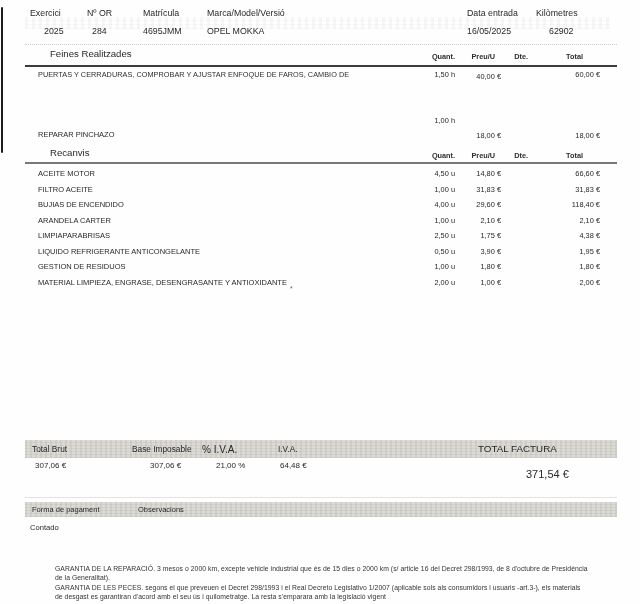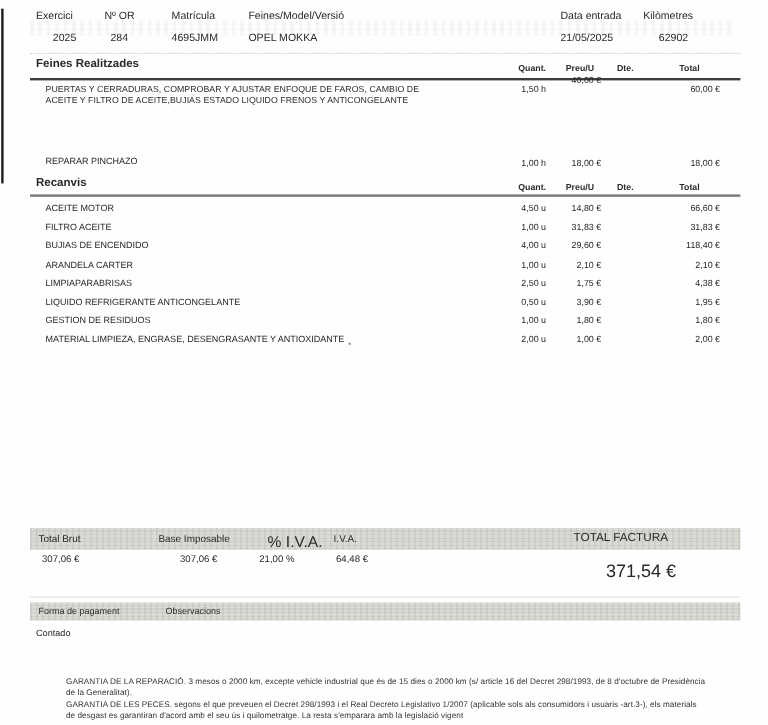--- a/index.html
+++ b/index.html
@@ -5,21 +5,21 @@
   html,body{margin:0;padding:0;background:#ffffff;}
   .page{
     position:relative;width:640px;height:604px;overflow:hidden;
     background:#fefefe;color:#282828;
     font-family:"Liberation Sans","DejaVu Sans",sans-serif;
     -webkit-font-smoothing:antialiased;
   }
   .abs{position:absolute;white-space:nowrap;}
   .b{font-weight:normal;}
   .f9{font-size:8.8px;}
-  .title{font-size:9.6px;font-weight:bold;}
+  .title{font-size:9.6px;font-weight:normal;margin-left:20px;}
   .colhead{position:absolute;white-space:nowrap;font-size:7.3px;font-weight:bold;color:#2c2c2c;}
   .small{font-size:7.4px;}
   .desc-line{font-size:7.3px;line-height:9.15px;white-space:nowrap;letter-spacing:.04px;color:#2e2e2e;}
   .rule{position:absolute;left:25px;width:592px;background:#3c3c3c;height:1.8px;}
   .rule-gray{position:absolute;left:25px;width:592px;background:#787874;height:2px;}
   .faint-dotted{position:absolute;left:25px;width:592px;height:0;border-top:1px dotted rgba(60,60,55,.25);}
   .faint-line{position:absolute;left:25px;width:592px;height:1px;background:rgba(60,60,55,.14);}
   .graybar{
     position:absolute;left:25px;width:592px;background:#dbdad5;
     background-image:
@@ -44,55 +44,54 @@
 
 <div class="page">
 
   <div class="scanline"></div>
   <div class="noiseband"></div>
 
   <div>
     <span class="abs f9 b" style="left:30px;top:8px">Exercici</span>
     <span class="abs f9 b" style="left:87px;top:8px">Nº OR</span>
     <span class="abs f9 b" style="left:143px;top:8px">Matrícula</span>
-    <span class="abs f9 b" style="left:207px;top:8px">Feines/Model/Versió</span>
+    <span class="abs f9 b" style="left:207px;top:8px">Marca/Model/Versió</span>
     <span class="abs f9 b" style="left:467px;top:8px">Data entrada</span>
     <span class="abs f9 b" style="left:536px;top:8px">Kilòmetres</span>
 
     <span class="abs f9" style="left:44px;top:26px">2025</span>
     <span class="abs f9" style="left:92px;top:26px">284</span>
     <span class="abs f9" style="left:143px;top:26px">4695JMM</span>
     <span class="abs f9" style="left:207px;top:26px">OPEL MOKKA</span>
-    <span class="abs f9" style="left:467px;top:26px">21/05/2025</span>
+    <span class="abs f9" style="left:467px;top:26px">16/05/2025</span>
     <span class="abs f9" style="left:549px;top:26px">62902</span>
   </div>
 
   <div class="faint-dotted" style="top:44px"></div>
 
   <div>
     <span class="abs title" style="left:30px;top:48px">Feines Realitzades</span>
     <span class="colhead hq" style="top:52px">Quant.</span>
     <span class="colhead hp" style="top:52px">Preu/U</span>
     <span class="colhead hd" style="top:52px">Dte.</span>
     <span class="colhead ht" style="top:52px">Total</span>
     <div class="rule" style="top:65px"></div>
 
     <div>
       <div class="abs" style="left:38px;top:70px">
         <div class="desc-line">PUERTAS Y CERRADURAS, COMPROBAR Y AJUSTAR ENFOQUE DE FAROS, CAMBIO DE</div>
-        <div class="desc-line">ACEITE Y FILTRO DE ACEITE,BUJIAS ESTADO LIQUIDO FRENOS Y ANTICONGELANTE</div>
       </div>
       <span class="abs small cq" style="top:70px">1,50 h</span>
-      <span class="abs small cp" style="top:62px">40,00 €</span>
+      <span class="abs small cp" style="top:72px">40,00 €</span>
       <span class="abs small ct" style="top:70px">60,00 €</span>
     </div>
 
     <div>
       <span class="abs small" style="left:38px;top:130px;font-size:7.5px">REPARAR PINCHAZO</span>
-      <span class="abs small cq" style="top:131px">1,00 h</span>
+      <span class="abs small cq" style="top:116px">1,00 h</span>
       <span class="abs small cp" style="top:131px">18,00 €</span>
       <span class="abs small ct" style="top:131px">18,00 €</span>
     </div>
   </div>
 
   <div>
     <span class="abs title" style="left:30px;top:147px">Recanvis</span>
     <span class="colhead hq" style="top:151px">Quant.</span>
     <span class="colhead hp" style="top:151px">Preu/U</span>
     <span class="colhead hd" style="top:151px">Dte.</span>
@@ -148,29 +147,29 @@
       <span class="abs small ct" style="top:278px">2,00 €</span>
     </div>
 
     <span class="artifact" style="left:290px;top:285px">*</span>
   </div>
 
   <div>
     <div class="graybar" style="top:440px;height:18px"></div>
     <span class="abs b" style="left:32px;top:444px;font-size:8.3px">Total Brut</span>
     <span class="abs b" style="left:132px;top:444px;font-size:8.3px">Base Imposable</span>
-    <span class="abs b" style="left:223px;top:444px;font-size:13px">% I.V.A.</span>
+    <span class="abs b" style="left:202px;top:444px;font-size:10px">% I.V.A.</span>
     <span class="abs b" style="left:278px;top:444px;font-size:8.3px">I.V.A.</span>
     <span class="abs b" style="left:478px;top:443px;font-size:9.8px">TOTAL FACTURA</span>
 
     <span class="abs" style="left:35px;top:461px;font-size:8px">307,06 €</span>
     <span class="abs" style="left:150px;top:461px;font-size:8px">307,06 €</span>
     <span class="abs" style="left:216px;top:461px;font-size:8px">21,00 %</span>
     <span class="abs" style="left:280px;top:461px;font-size:8px">64,48 €</span>
-    <span class="abs b" style="left:505px;top:468px;font-size:15px">371,54 €</span>
+    <span class="abs b" style="left:526px;top:468px;font-size:11px">371,54 €</span>
   </div>
 
   <div class="faint-line" style="top:497px"></div>
 
   <div>
     <div class="graybar" style="top:502px;height:15px"></div>
     <span class="abs b" style="left:32px;top:505px;font-size:7.5px">Forma de pagament</span>
     <span class="abs b" style="left:138px;top:505px;font-size:7.5px">Observacions</span>
     <span class="abs" style="left:30px;top:523px;font-size:7.6px">Contado</span>
   </div>

